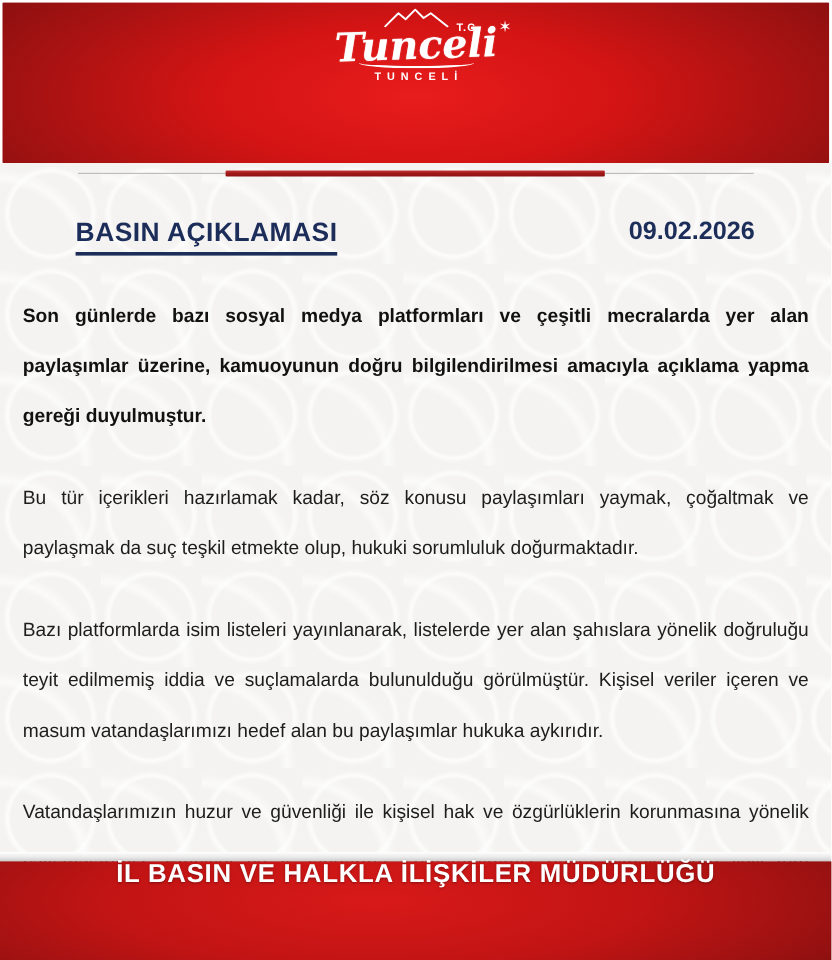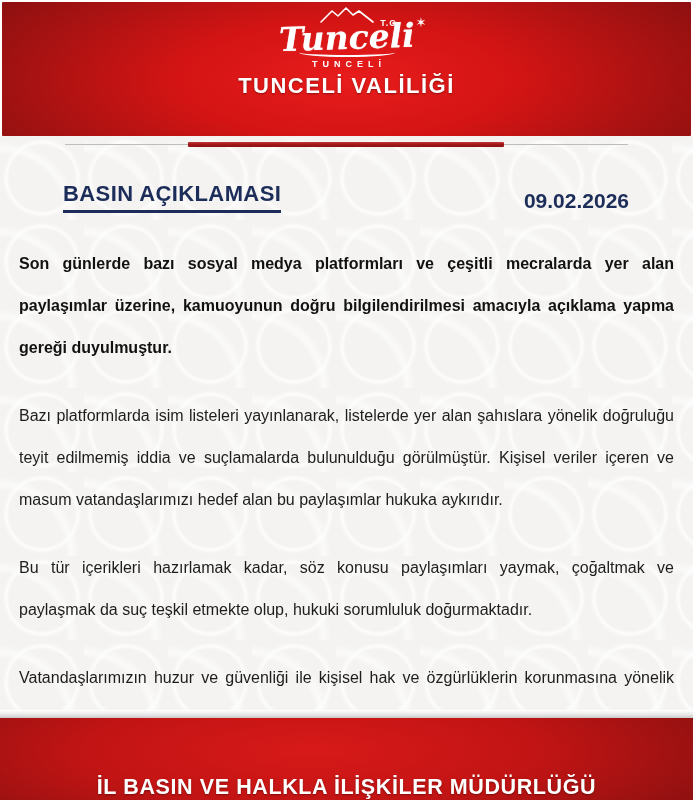--- a/index.html
+++ b/index.html
@@ -63,21 +63,21 @@
   .divider-line {
     position:absolute; top:2px; left:0; right:0; height:1px;
     background:#bdbdbd;
   }
   .divider-accent {
     position:absolute; top:0; left:123px; width:316px; height:5px;
     background:linear-gradient(180deg, #c33a3a 0%, #a31818 45%, #8e1212 100%);
     border-radius:1px;
   }
   .heading-row {
-    display:flex; justify-content:space-between; align-items:flex-end;
+    display:flex; justify-content:space-between; 
     margin:33px 64px 0 63px;
   }
   .press-heading {
     color:#1c2d5a; font-size:22px; font-weight:bold; letter-spacing:.4px;
     border-bottom:3px solid #1c2d5a; padding-bottom:3px;
   }
   .release-date { color:#1c2d5a; font-size:21px; font-weight:bold; }
 
   .body-text { margin:30px 19px 0 19px; color:#1d1d1d; }
   .body-text p {
@@ -92,21 +92,21 @@
   
   .footer-strip {
     position:absolute; left:0; right:0; bottom:82px; height:8px;
     background:linear-gradient(180deg, #ffffff 0%, #e9e9e9 55%, #c9c9c9 100%);
   }
   .footer-banner {
     position:absolute; left:0; right:0; bottom:0; height:82px;
     background:
       radial-gradient(ellipse 500px 120px at 45% 40%, #d81919 0%, #c21414 45%, #971111 80%, #7c0e0e 100%),
       #7c0e0e;
-    display:flex; align-items:flex-end; justify-content:center;
+    display:flex; align-items:flex-start; justify-content:center;
   }
   .footer-title {
     color:#ffffff; font-size:21.5px; font-weight:bold; letter-spacing:.6px;
     text-shadow:0 1px 2px rgba(0,0,0,.35); margin-top:-2px;
   }
 </style>
 </head>
 <body>
 
 <div class="page">
@@ -117,38 +117,37 @@
         <polyline points="1,15 12,4 18,9 26,1 33,8 39,4 53,15" stroke="#ffffff" stroke-width="1.6" fill="none" stroke-linejoin="round" stroke-linecap="round"></polyline>
       </svg>
       <span class="logo-script-wrap">
         <span class="logo-tc">T.C.</span>
         <span class="logo-name">Tunceli</span>
         <span class="logo-star">✶</span>
       </span>
       <div class="logo-swoosh"></div>
       <span class="logo-subtitle">TUNCELİ</span>
     </div>
-    <div class="header-title2">TUNCELİ VALİLİĞİ</div>
   </div>
 
   <div class="content">
     <div class="divider">
       <div class="divider-line"></div>
       <div class="divider-accent"></div>
     </div>
 
     <div class="heading-row">
       <span class="press-heading">BASIN AÇIKLAMASI</span>
       <span class="release-date">09.02.2026</span>
     </div>
 
     <div class="body-text">
       <p class="bold">Son günlerde bazı sosyal medya platformları ve çeşitli mecralarda yer alan paylaşımlar üzerine, kamuoyunun doğru bilgilendirilmesi amacıyla açıklama yapma gereği duyulmuştur.</p>
+      <p>Bu tür içerikleri hazırlamak kadar, söz konusu paylaşımları yaymak, çoğaltmak ve paylaşmak da suç teşkil etmekte olup, hukuki sorumluluk doğurmaktadır.</p>
       <p>Bazı platformlarda isim listeleri yayınlanarak, listelerde yer alan şahıslara yönelik doğruluğu teyit edilmemiş iddia ve suçlamalarda bulunulduğu görülmüştür. Kişisel veriler içeren ve masum vatandaşlarımızı hedef alan bu paylaşımlar hukuka aykırıdır.</p>
-      <p>Bu tür içerikleri hazırlamak kadar, söz konusu paylaşımları yaymak, çoğaltmak ve paylaşmak da suç teşkil etmekte olup, hukuki sorumluluk doğurmaktadır.</p>
       <p>Vatandaşlarımızın huzur ve güvenliği ile kişisel hak ve özgürlüklerin korunmasına yönelik çalışmalarımız, Emniyet ve İl Jandarma Komutanlığımız başta olmak üzere ilgili tüm kurumlarımızın iş birliğiyle hukuk devleti ilkeleri çerçevesinde kararlılıkla sürdürülmektedir.</p>
       <div class="closing-note">Kamuoyuna saygıyla duyurulur.</div>
     </div>
   </div>
 
   <div class="footer-strip"></div>
   <div class="footer-banner">
     <div class="footer-title">İL BASIN VE HALKLA İLİŞKİLER MÜDÜRLÜĞÜ</div>
   </div>
 

